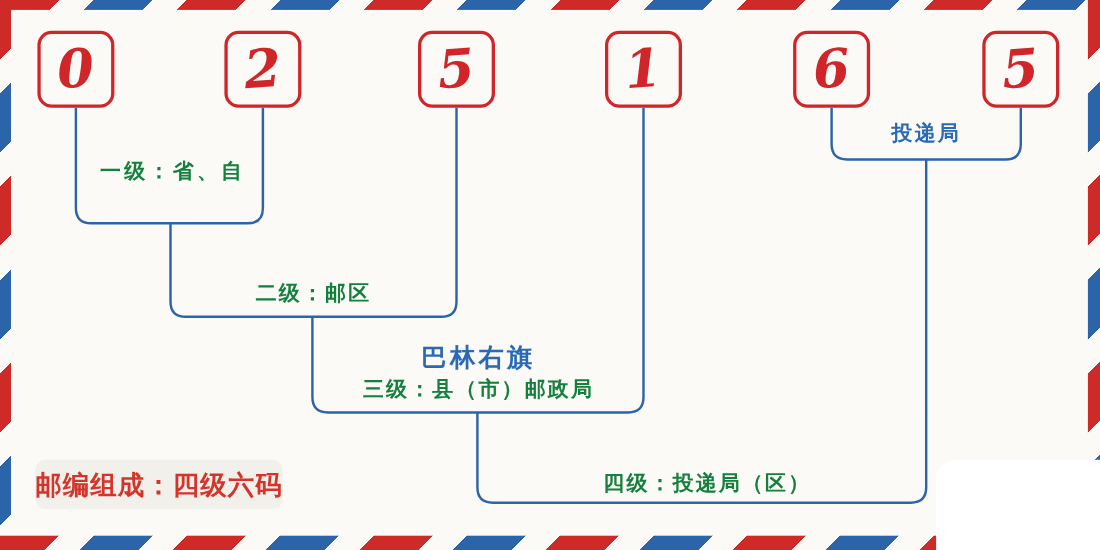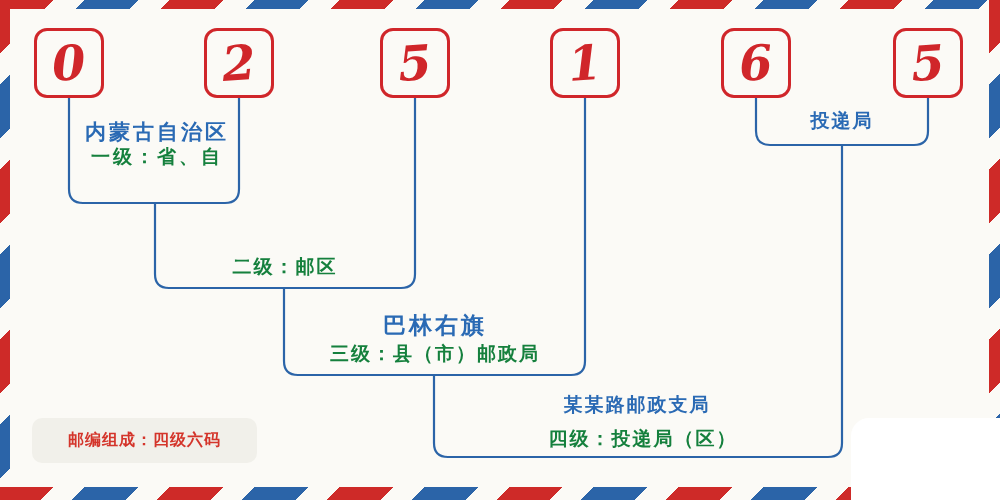--- a/index.html
+++ b/index.html
@@ -50,21 +50,21 @@
   .lv3-desc{left:435px;top:341px;font-size:19px;letter-spacing:2px;}
   .lv4-name{left:637px;top:392px;font-size:19px;letter-spacing:2px;}
   .lv4-desc{left:643px;top:426px;font-size:19px;letter-spacing:2px;}
   .lv5-name{left:842px;top:108px;font-size:19px;letter-spacing:2px;}
   
   .badge{
     position:absolute;left:32px;top:418px;width:225px;height:45px;
     background:#f1f0ea;border-radius:10px;
     display:flex;align-items:center;justify-content:center;
   }
-  .badge-text{color:#d4352b;font-weight:bold;font-size:16px;letter-spacing:1px;}
+  .badge-text{color:#d4352b;font-weight:bold;font-size:24px;letter-spacing:1px;}
 </style>
 </head>
 <body>
 
 <div class="canvas">
 
   <div class="stripe stripe-h stripe-top"></div>
   <div class="stripe stripe-v stripe-left"></div>
   <div class="stripe stripe-v stripe-right"></div>
   <div class="stripe stripe-h stripe-bottom"></div>
@@ -90,31 +90,29 @@
   <div class="digit-box d4">
     <span class="digit">1</span>
   </div>
   <div class="digit-box d5">
     <span class="digit">6</span>
   </div>
   <div class="digit-box d6">
     <span class="digit">5</span>
   </div>
 
-  <div class="lbl blue-t lv1-name">内蒙古自治区</div>
   <div class="lbl red-t lv1-desc">
     <span>一级：省、自</span>
   </div>
 
   <div class="lbl red-t lv2-desc">二级：邮区</div>
 
   <div class="lbl blue-t lv3-name">巴林右旗</div>
   <div class="lbl red-t lv3-desc">三级：县（市）邮政局</div>
 
-  <div class="lbl blue-t lv4-name">某某路邮政支局</div>
   <div class="lbl red-t lv4-desc">四级：投递局（区）</div>
 
   <div class="lbl blue-t lv5-name">投递局</div>
 
   <div class="badge">
     <span class="badge-text">邮编组成：四级六码</span>
   </div>
 
 </div>
 

